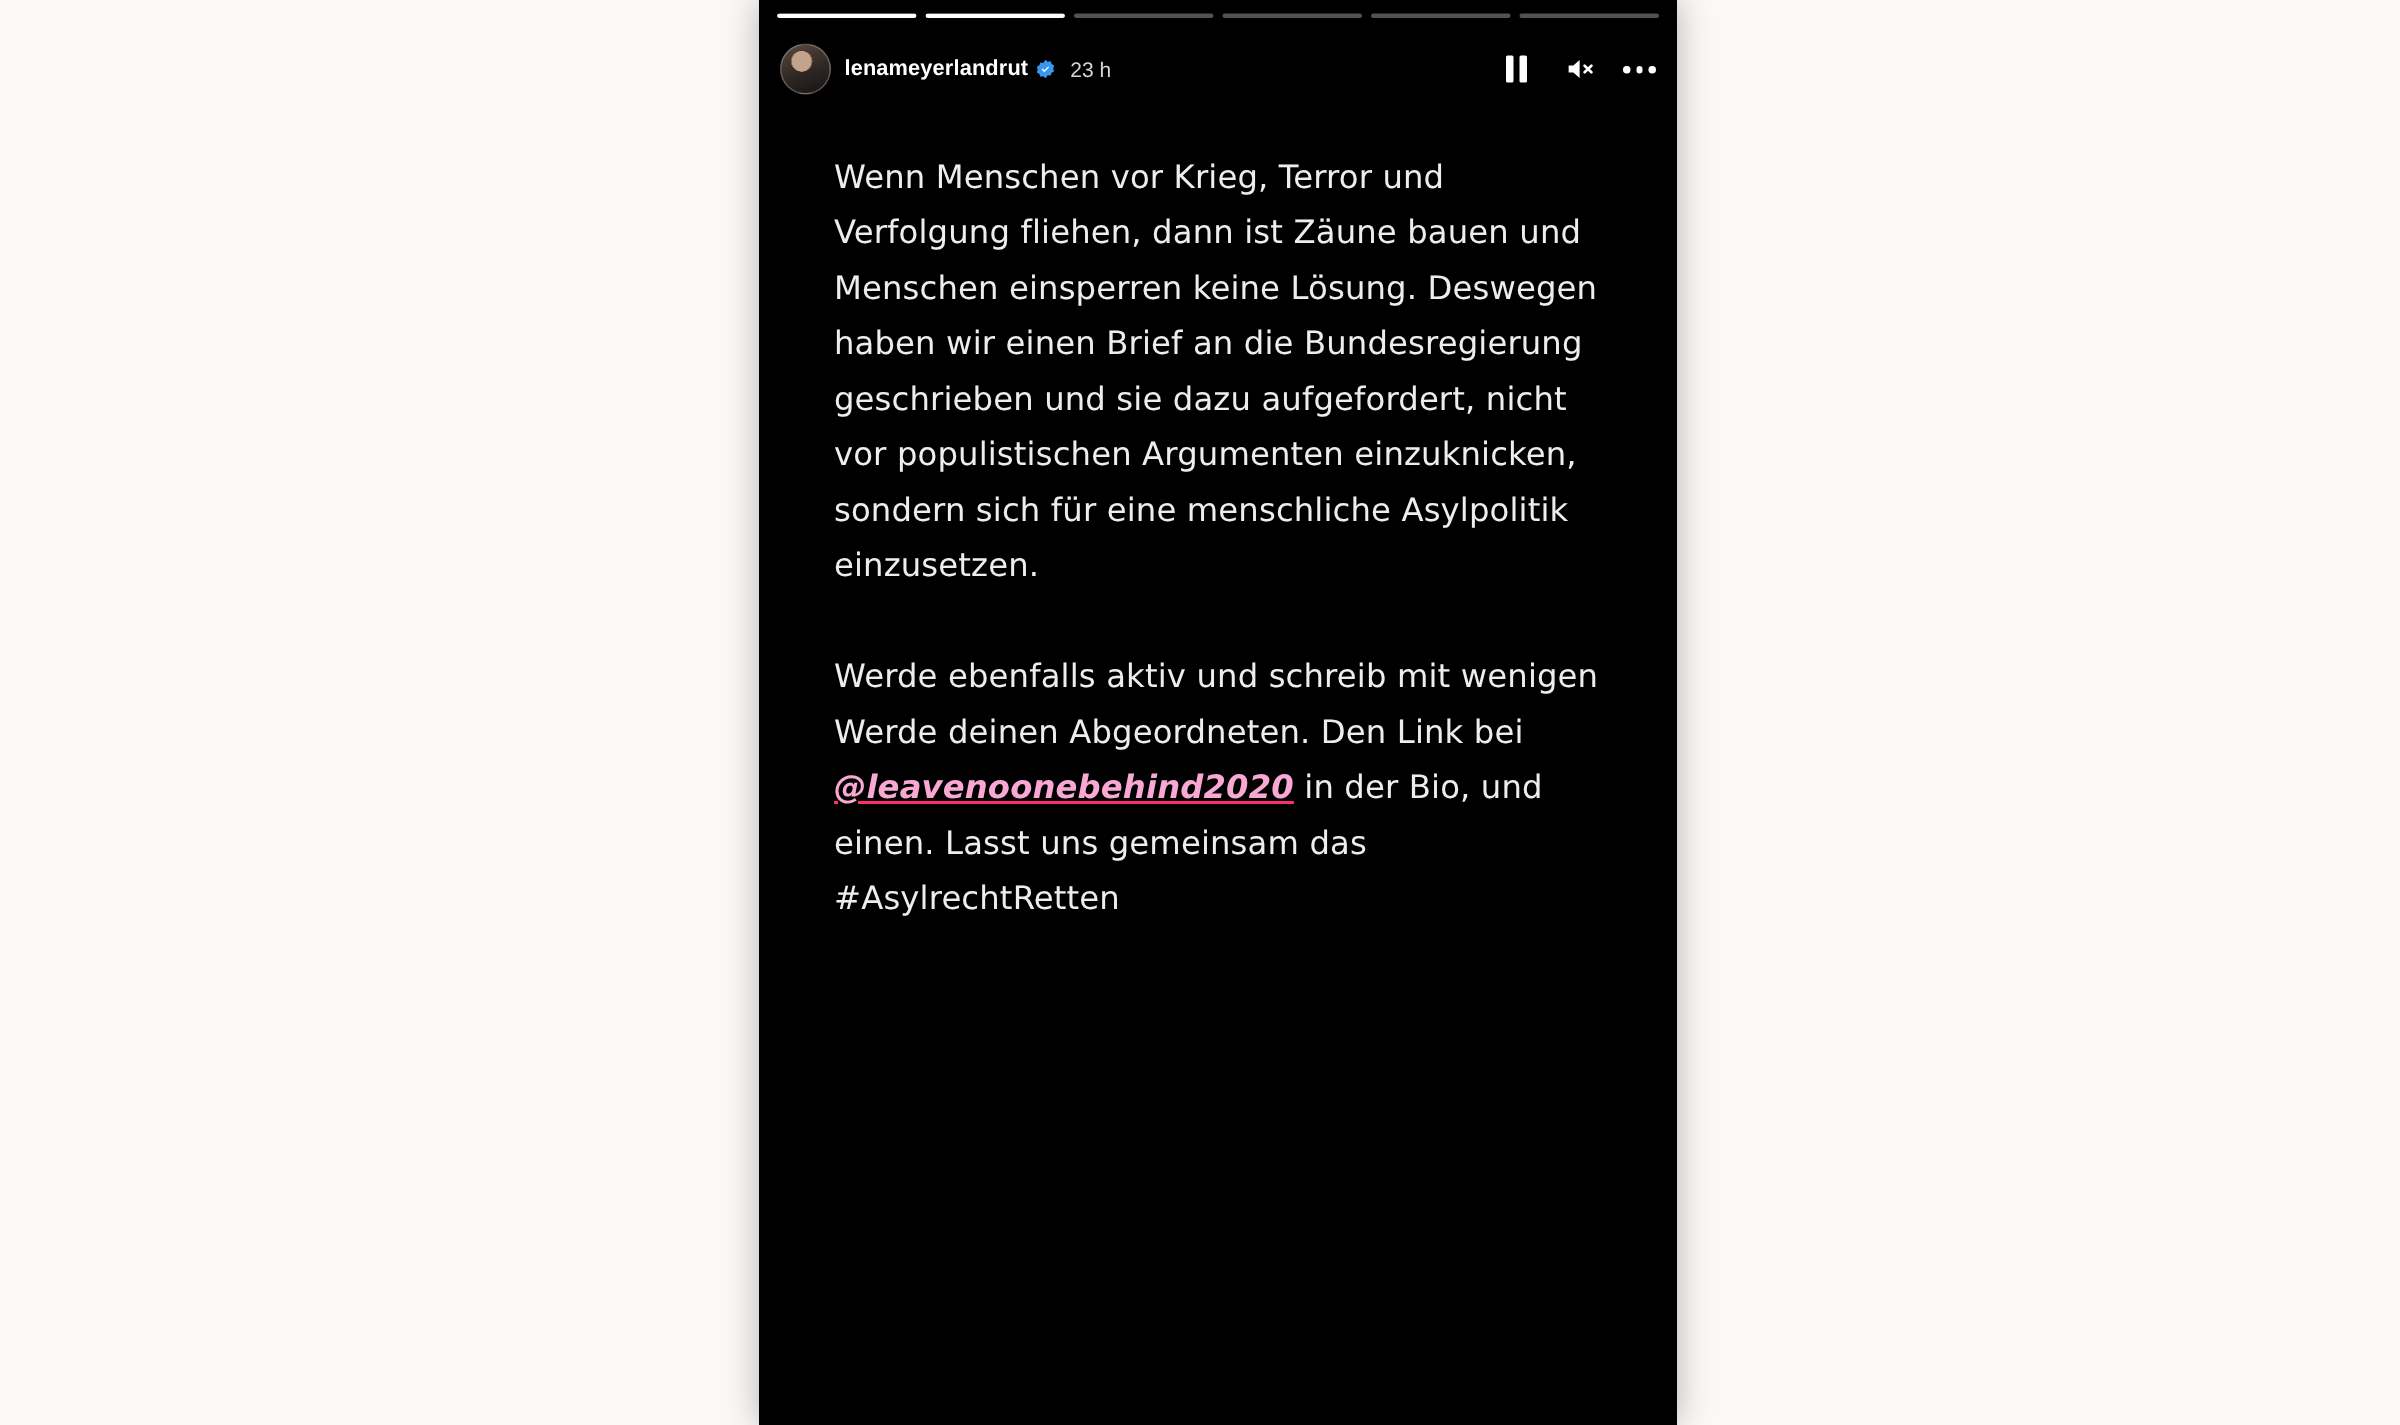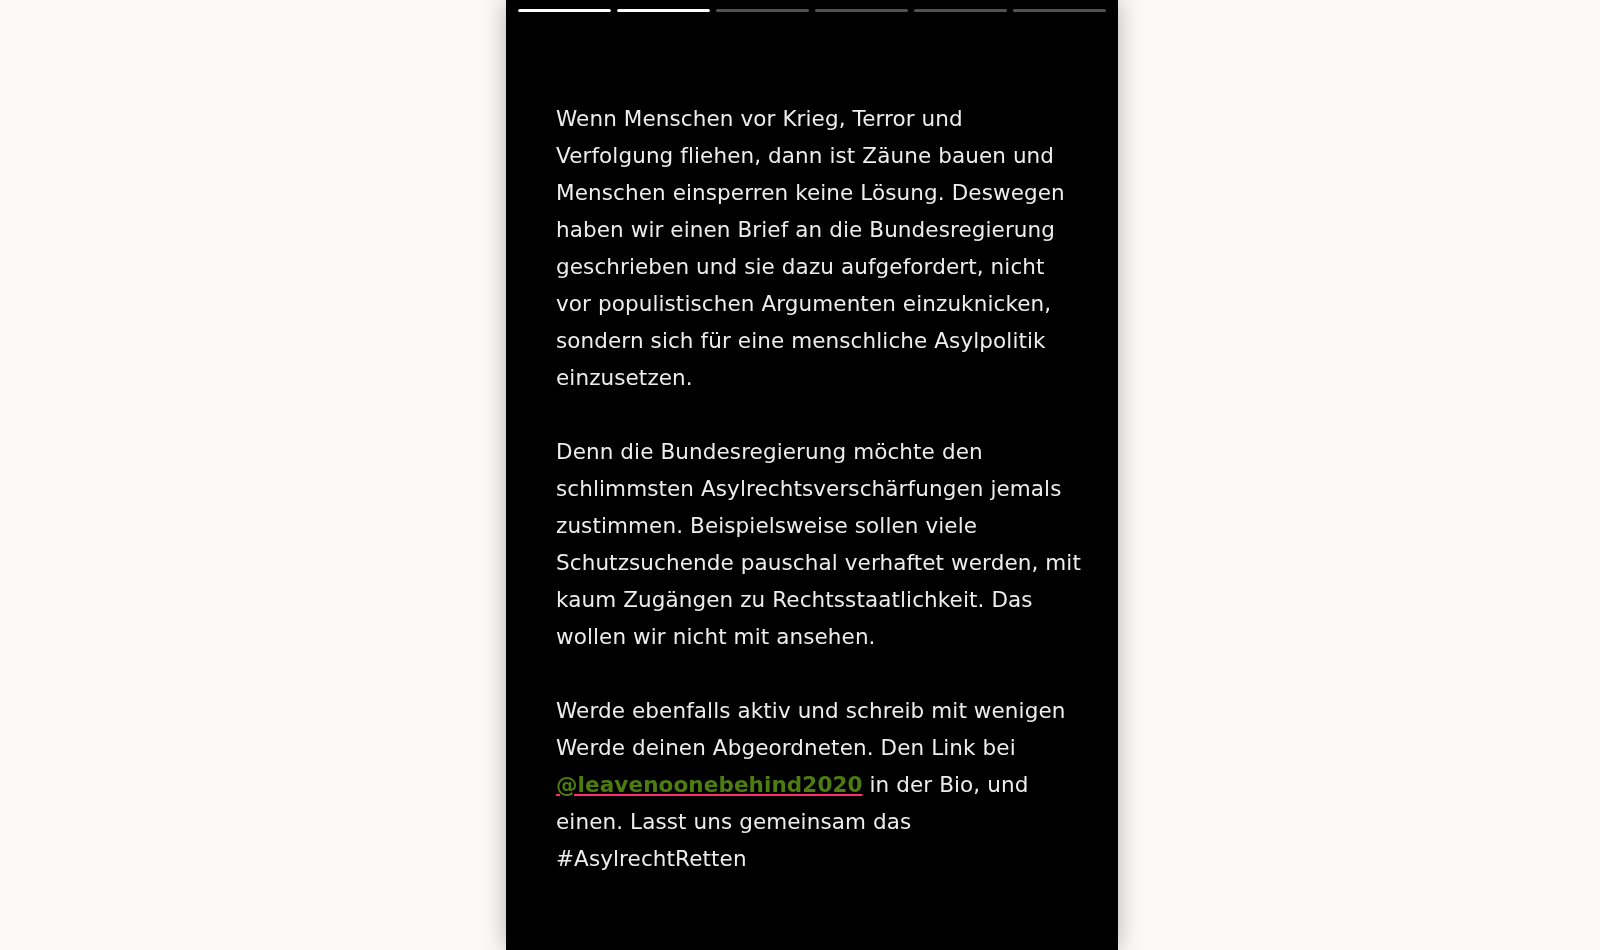--- a/index.html
+++ b/index.html
@@ -153,22 +153,23 @@
     font-size: 21.5px;
     line-height: 37px;
     letter-spacing: 0.1px;
     margin: 0 0 37px 16px;
     color: #ededed;
     font-family: "DejaVu Sans", sans-serif;
     font-weight: 400;
   }
   .para:last-child { margin-bottom: 0; }
   .mention {
-    color: #4d7c0f;
+    color: #f9a8d4;
     font-weight: bold;
+    font-style: italic;
     text-decoration: underline;
     text-decoration-color: #ff2d6f;
   }
   
   .tap-zone {
     position: absolute;
     top: 78px;
     bottom: 0;
     width: 150px;
   }
@@ -196,24 +197,48 @@
           <div class="fill" style="width:0%"></div>
         </div>
       <div class="progress-seg">
           <div class="fill" style="width:0%"></div>
         </div>
       <div class="progress-seg">
           <div class="fill" style="width:0%"></div>
         </div>
     </div>
 
+    <div id="story-header">
+      <div id="avatar"></div>
+      <div id="username">lenameyerlandrut</div>
+      <svg id="verified-badge" viewBox="0 0 24 24">
+        <path fill="#3897f0" d="M12 1.5l2.6 2.1 3.3-.4 1.1 3.2 2.9 1.7-1.1 3.2 1.1 3.2-2.9 1.7-1.1 3.2-3.3-.4L12 22.5l-2.6-2.1-3.3.4-1.1-3.2L2.1 15.9l1.1-3.2-1.1-3.2 2.9-1.7 1.1-3.2 3.3.4z"></path>
+        <path fill="#ffffff" d="M10.6 15.6l-3-3 1.1-1.1 1.9 1.9 4.4-4.4 1.1 1.1z"></path>
+      </svg>
+      <div id="timestamp">23 h</div>
+
+      <div id="header-actions">
+        <div id="pause-icon" class="hdr-icon">
+          <span></span>
+            <span></span>
+        </div>
+        <svg class="hdr-icon" viewBox="0 0 24 24">
+          <path fill="#ffffff" d="M3 9.5h3.4L11 5.4v13.2L6.4 14.5H3z"></path>
+          <path stroke="#ffffff" stroke-width="1.9" stroke-linecap="round" d="M14.6 9.6l5 4.8M19.6 9.6l-5 4.8"></path>
+        </svg>
+        <div id="more-icon" class="hdr-icon">
+          <span></span>
+            <span></span>
+            <span></span>
+        </div>
+      </div>
+    </div>
 
     <div id="story-body">
       <p class="para">Wenn Menschen vor Krieg, Terror und Verfolgung fliehen, dann ist Zäune bauen und Menschen einsperren keine Lösung. Deswegen haben wir einen Brief an die Bundesregierung geschrieben und sie dazu aufgefordert, nicht vor populistischen Argumenten einzuknicken, sondern sich für eine menschliche Asylpolitik einzusetzen.</p>
-      <p class="para">Denn die Bundesregierung möchte den schlimmsten Asylrechtsverschärfungen jemals zustimmen. Beispielsweise sollen viele Schutzsuchende pauschal verhaftet werden, mit kaum Zugängen zu Rechtsstaatlichkeit. Das wollen wir nicht mit ansehen.</p>
       <p class="para"><span>Werde ebenfalls aktiv und schreib mit wenigen Werde deinen Abgeordneten. Den Link bei </span><span class="mention">@leavenoonebehind2020</span><span> in der Bio, und einen. Lasst uns gemeinsam das #AsylrechtRetten</span></p>
     </div>
 
     <div class="tap-zone" id="tap-prev"></div>
     <div class="tap-zone" id="tap-next"></div>
 
   </div>
 </div>
 
 </body></html>

